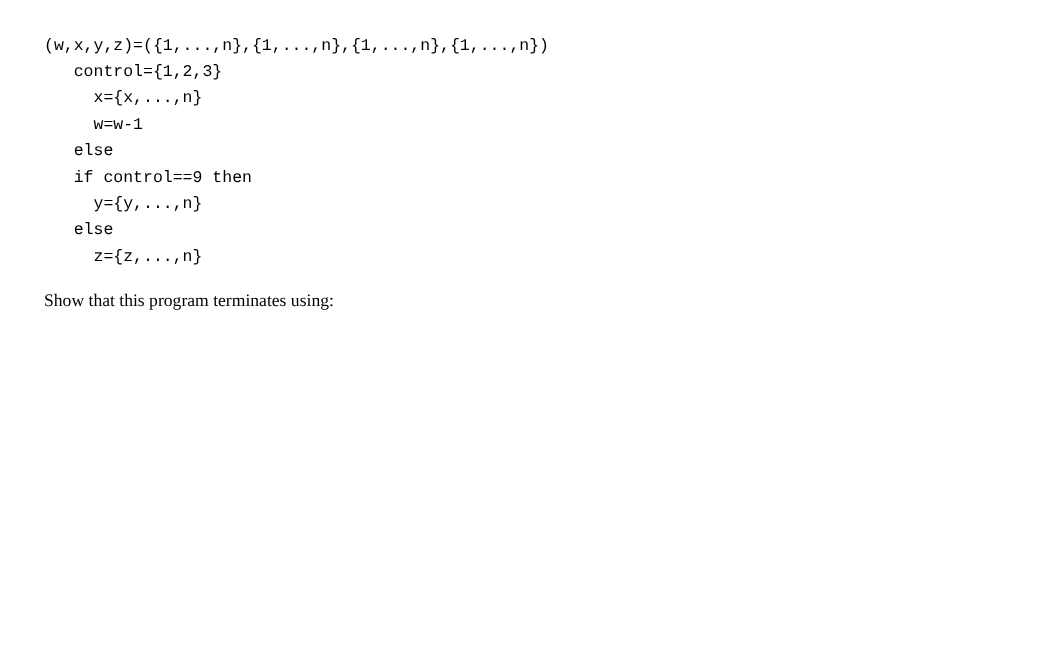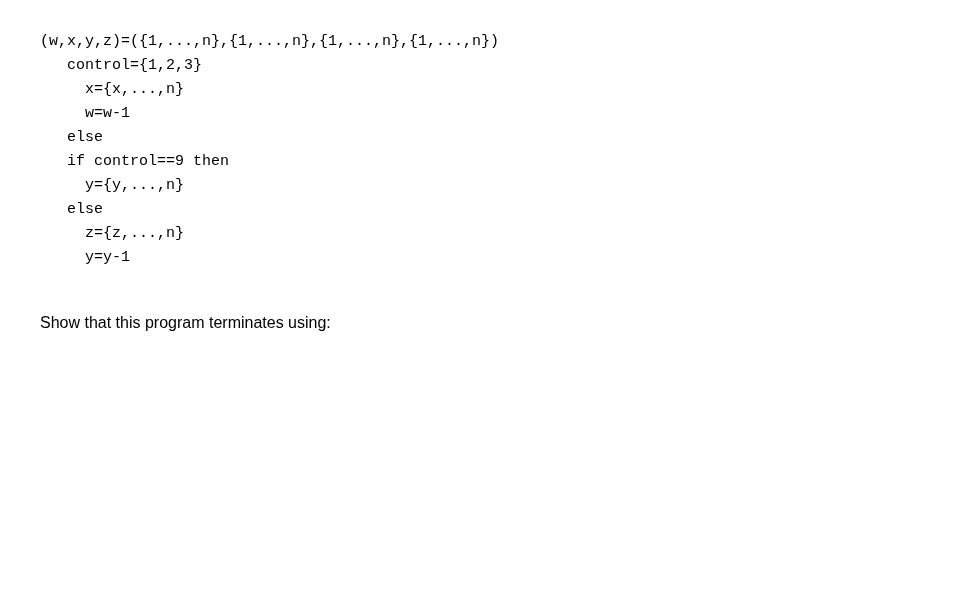--- a/index.html
+++ b/index.html
@@ -14,44 +14,43 @@
       width: 956px;
       min-height: 589px;
       padding: 30px 40px;
     }
 
     .code-block {
       font-family: 'Courier New', Courier, monospace;
       font-size: 15px;
       line-height: 1.6;
       color: #000000;
-      margin-bottom: 40px;
+      margin-bottom: 15px;
     }
 
     .code-line {
       display: block;
       white-space: pre;
     }
 
     .prose-text {
-      font-family: Liberation Sans, sans-serif;
+      font-family: Liberation Serif, serif;
       font-size: 16px;
       color: #000000;
       line-height: 1.6;
     }
   </style>
 </head>
 <body>
 
 <div class="code-block">
   <span class="code-line">(w,x,y,z)=({1,...,n},{1,...,n},{1,...,n},{1,...,n})</span>
   <span class="code-line">   control={1,2,3}</span>
   <span class="code-line">     x={x,...,n}</span>
   <span class="code-line">     w=w-1</span>
   <span class="code-line">   else</span>
   <span class="code-line">   if control==9 then</span>
   <span class="code-line">     y={y,...,n}</span>
   <span class="code-line">   else</span>
   <span class="code-line">     z={z,...,n}</span>
-  <span class="code-line">     y=y-1</span>
 </div>
 
 <p class="prose-text">Show that this program terminates using:</p>
 
 </body></html>

